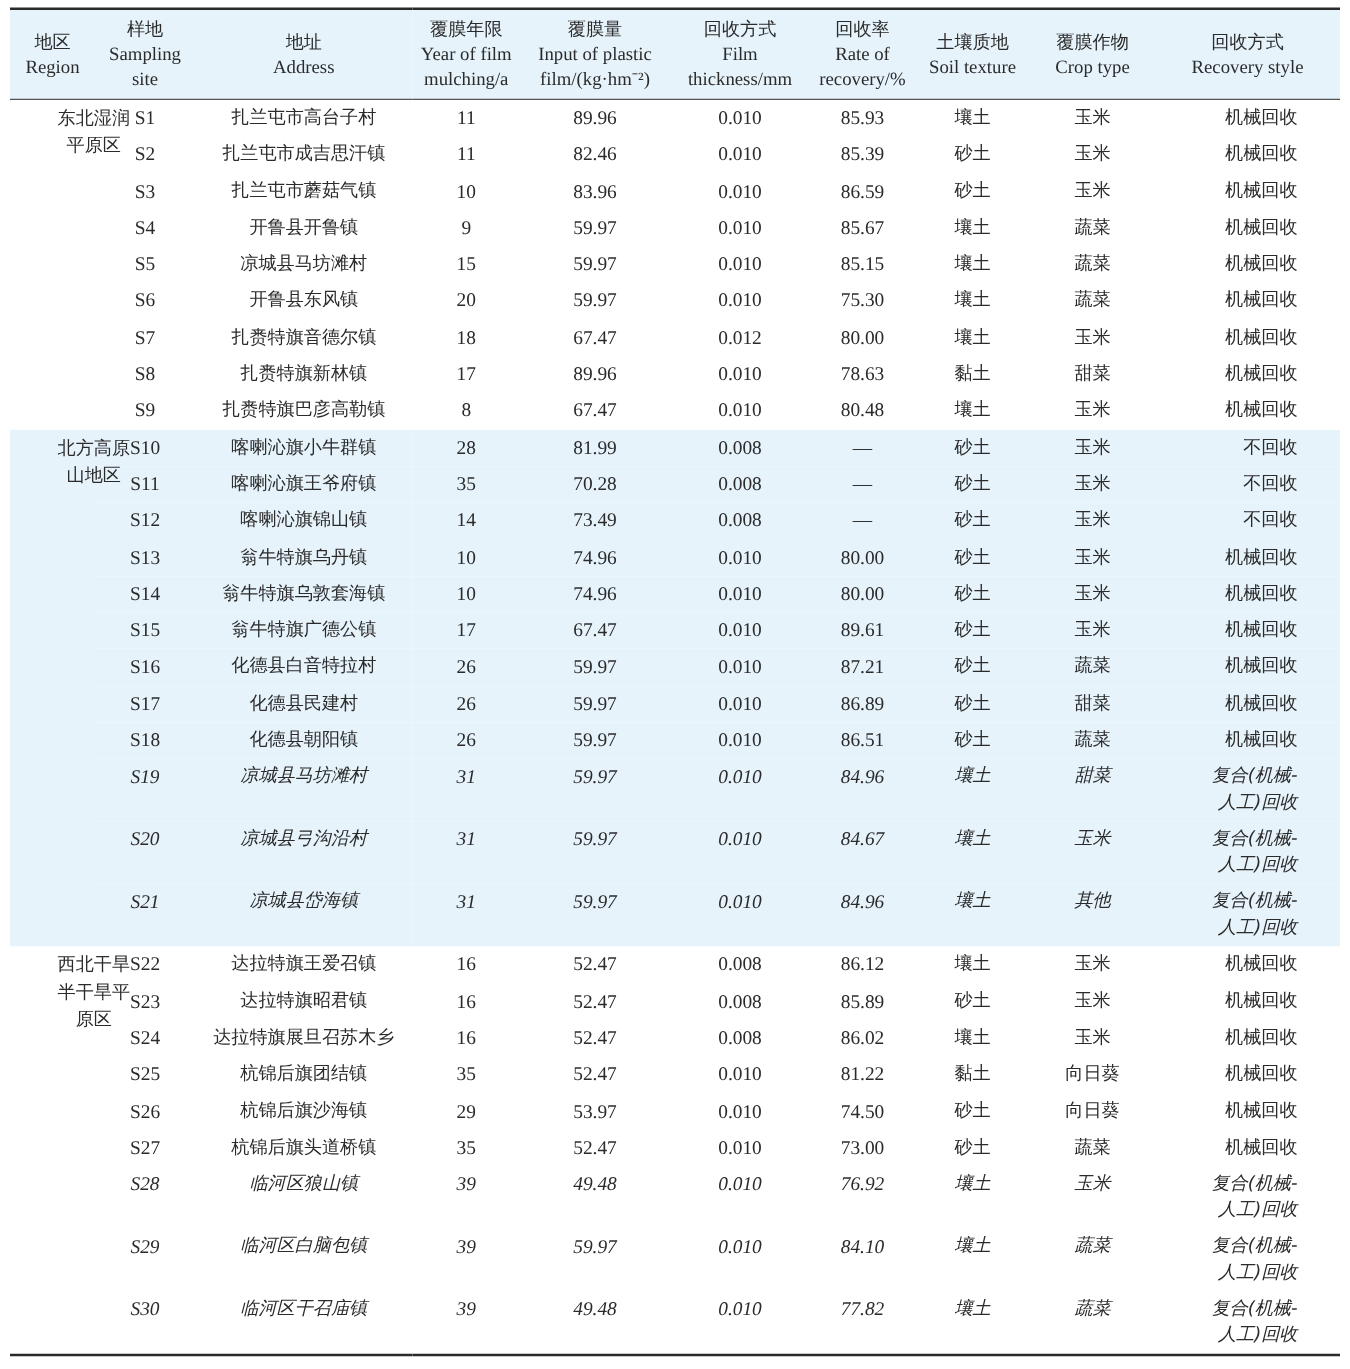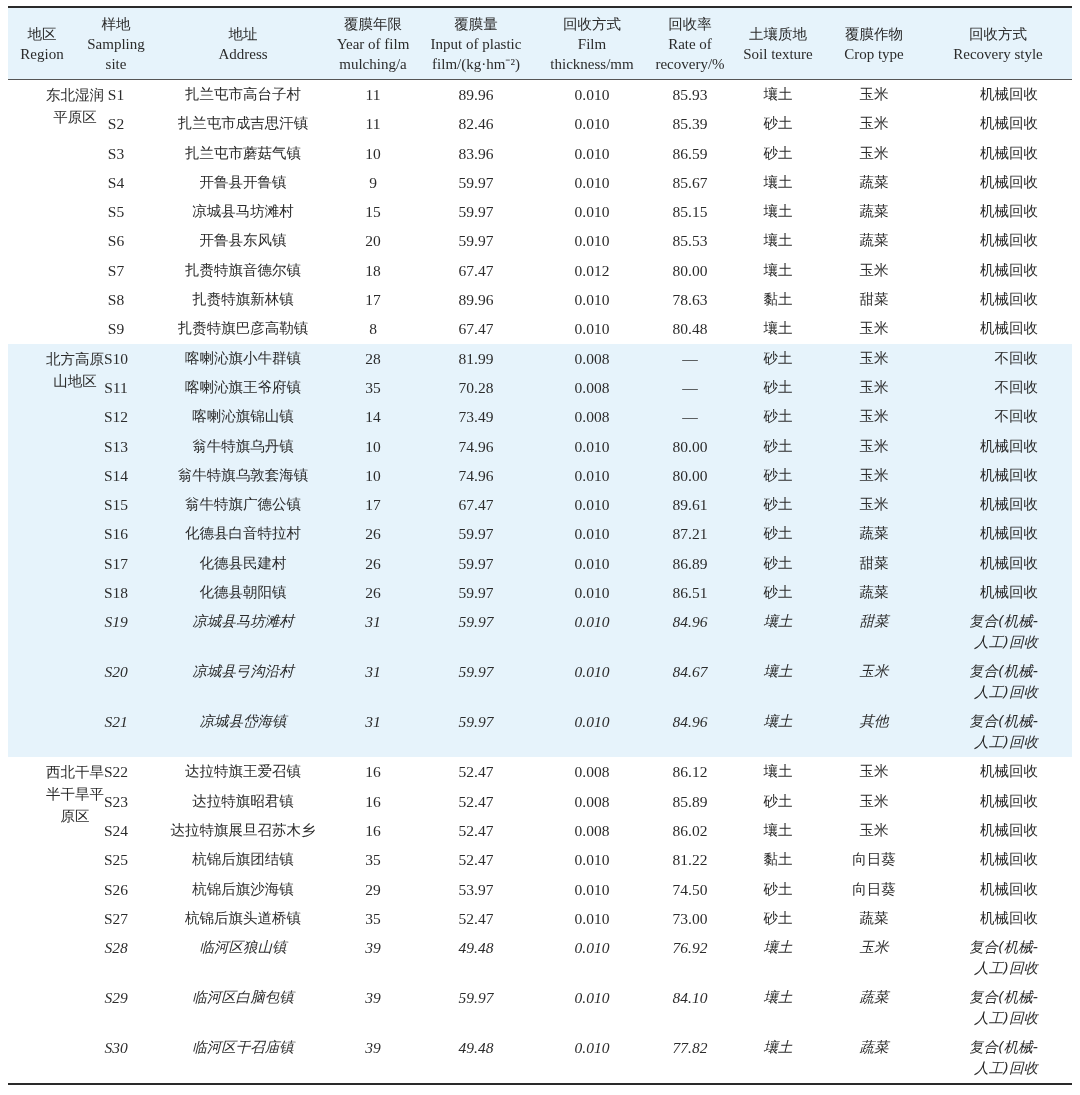--- a/index.html
+++ b/index.html
@@ -112,21 +112,21 @@
         <td class="zh">壤土</td>
         <td class="zh">蔬菜</td>
         <td class="zh"><span class="rec">机械回收</span></td>
       </tr>
       <tr class="single">
         <td>S6</td>
         <td class="zh">开鲁县东风镇</td>
         <td>20</td>
         <td>59.97</td>
         <td>0.010</td>
-        <td>85.53</td>
+        <td>75.30</td>
         <td class="zh">壤土</td>
         <td class="zh">蔬菜</td>
         <td class="zh"><span class="rec">机械回收</span></td>
       </tr>
       <tr class="single">
         <td>S7</td>
         <td class="zh">扎赉特旗音德尔镇</td>
         <td>18</td>
         <td>67.47</td>
         <td>0.012</td>

